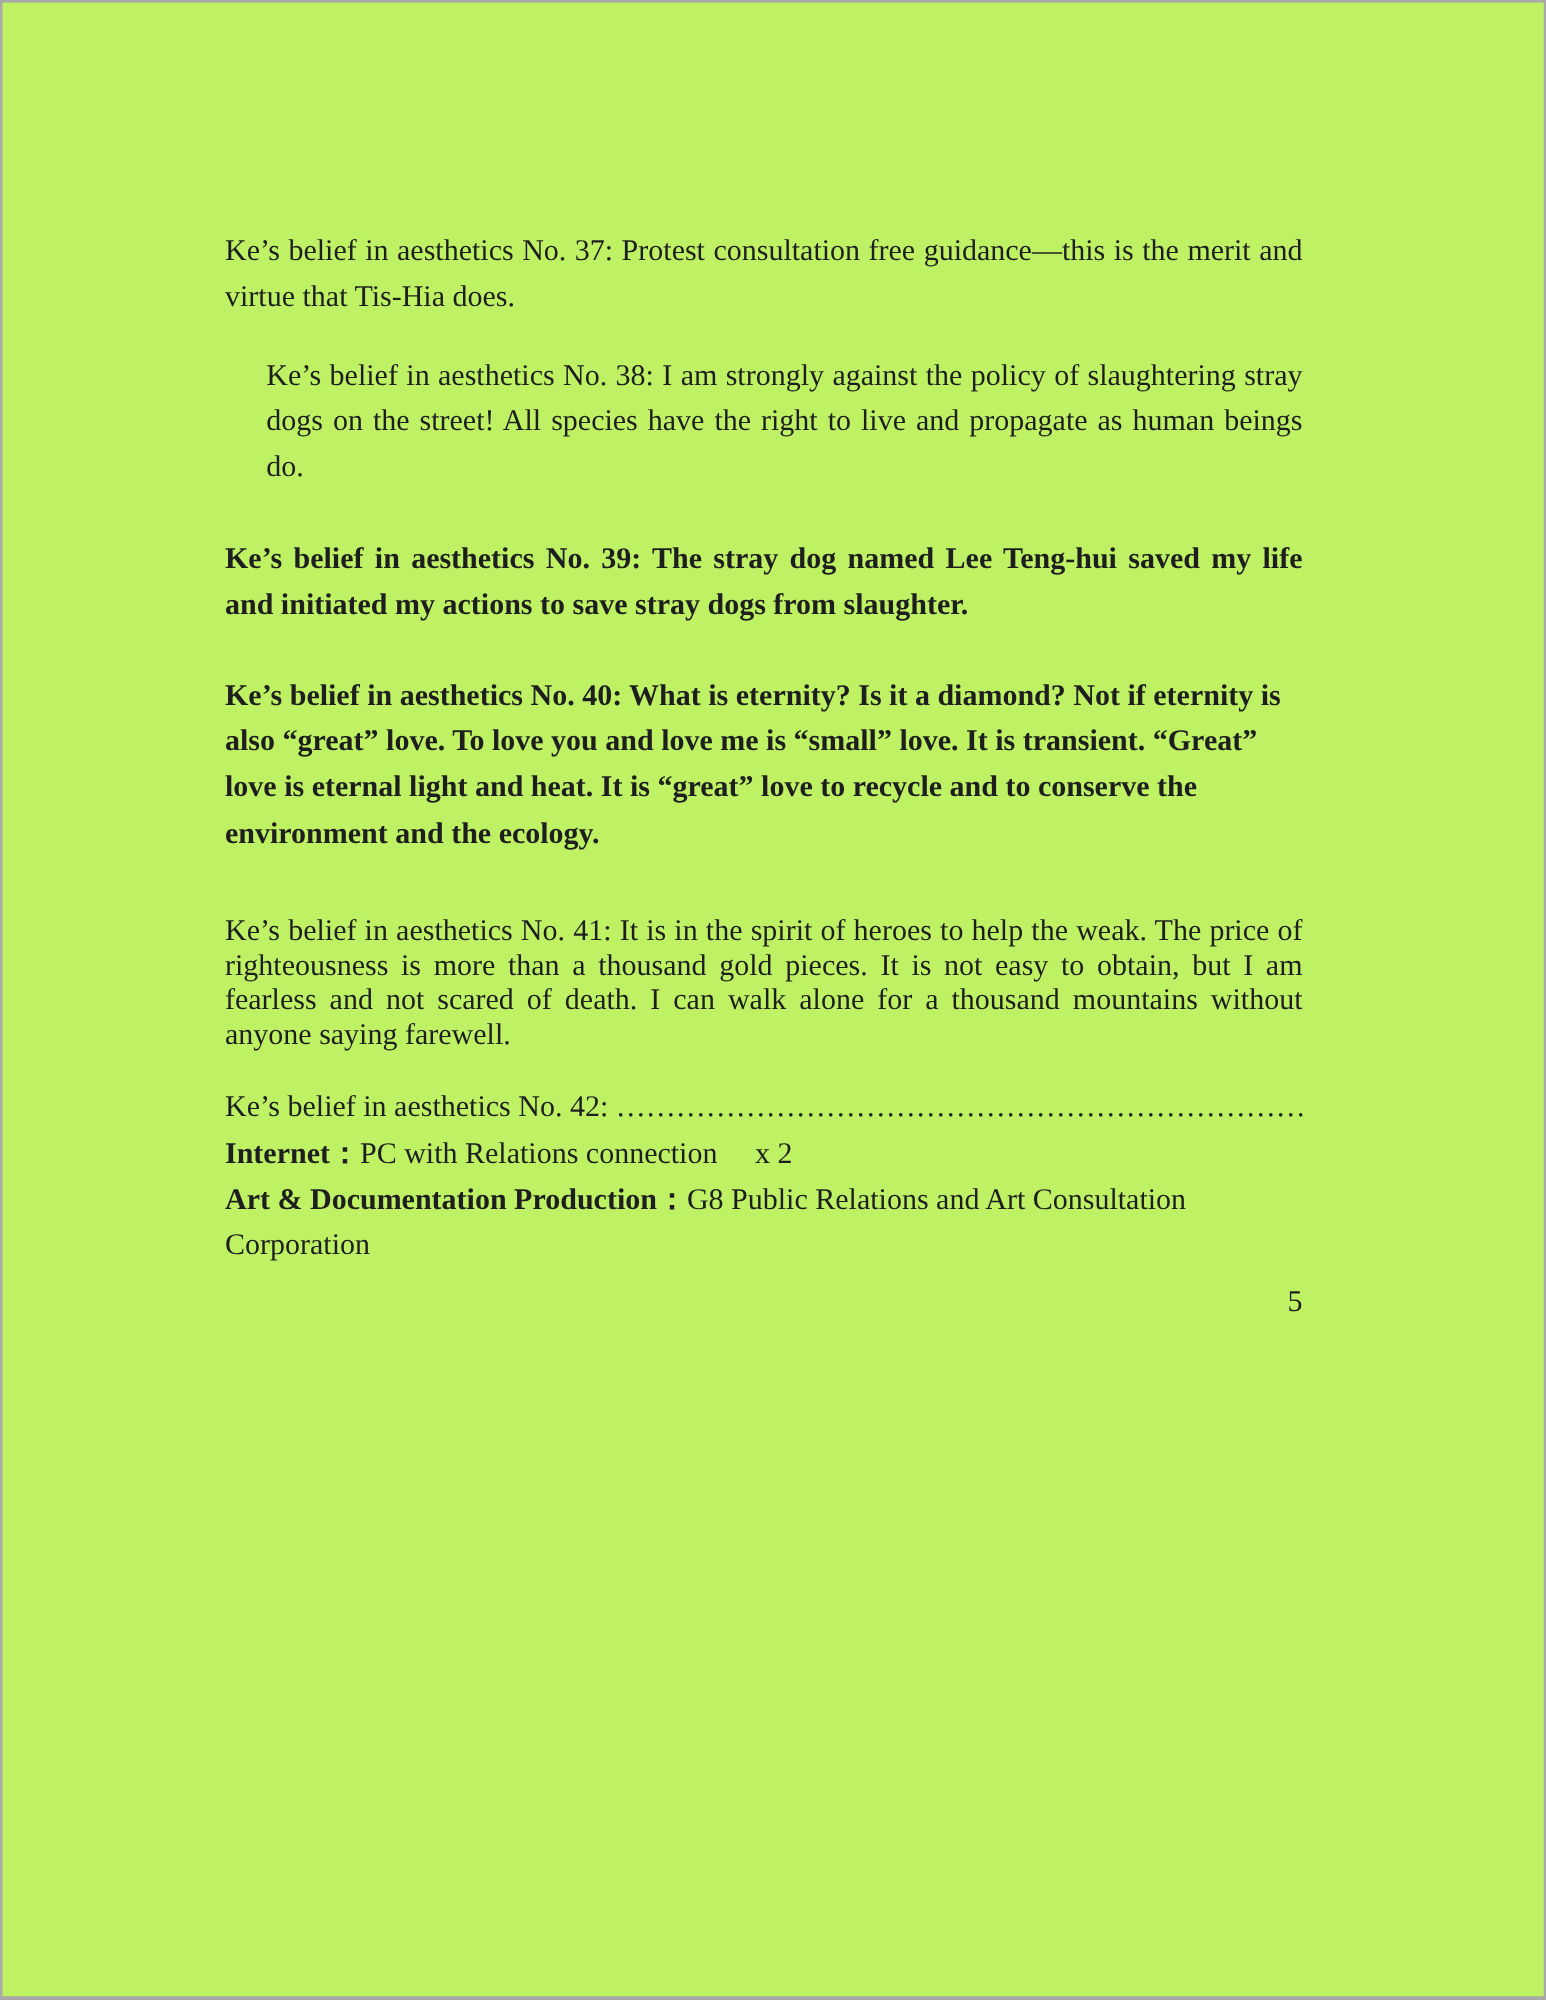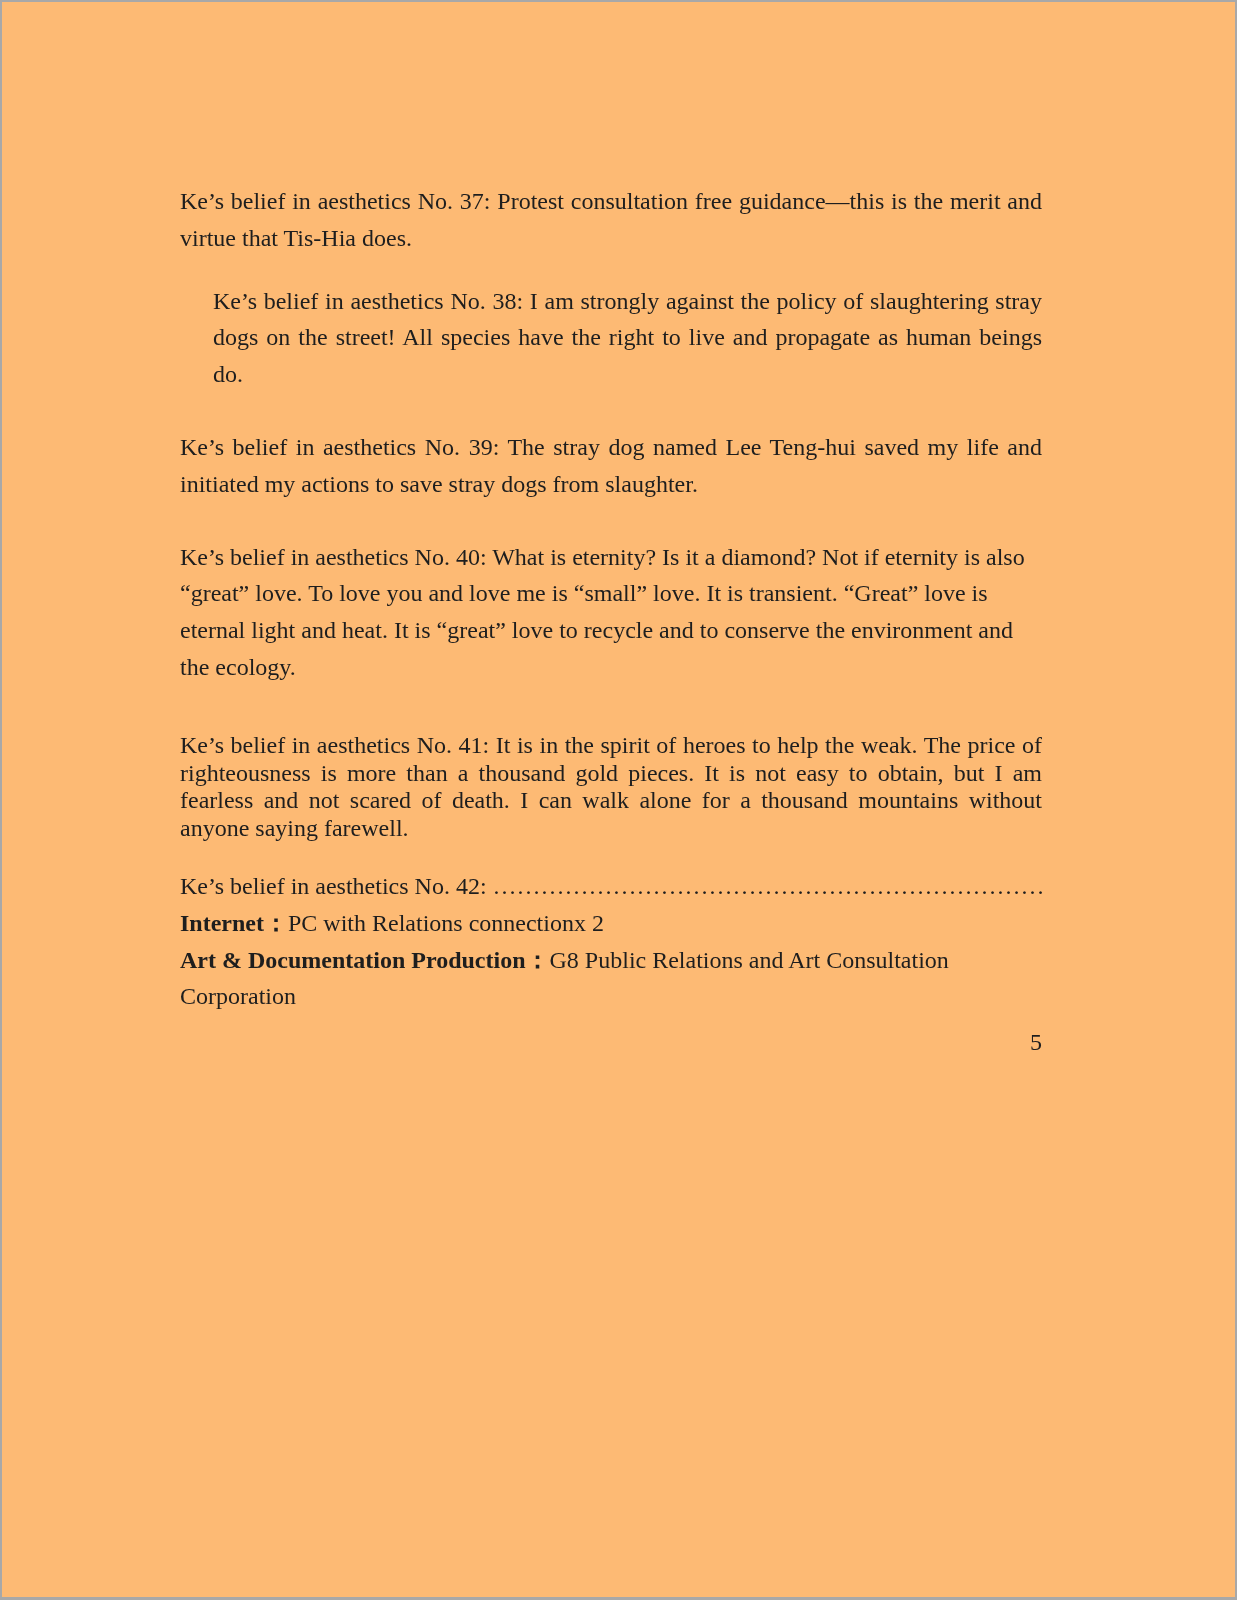--- a/index.html
+++ b/index.html
@@ -6,21 +6,21 @@
   html, body {
     margin: 0;
     padding: 0;
     background: #ffffff;
   }
   .page {
     position: relative;
     width: 1237px;
     height: 1600px;
     box-sizing: border-box;
-    background: #fdba74;
+    background: #bef264;
     border: 2px solid #a8a8a8;
     border-bottom-width: 3px;
     padding: 181px 193px 0 178px;
     font-family: "Liberation Serif", "DejaVu Serif", serif;
     font-size: 24px;
     color: #1e1e1e;
     overflow: hidden;
   }
   .para {
     margin: 0;
@@ -29,32 +29,32 @@
     text-justify: inter-word;
   }
   .para.left { text-align: left; }
   .para.single { line-height: 27.8px; }
   .para.dotted {
     white-space: nowrap;
     overflow: hidden;
     text-align: left;
   }
   .mt-26 { margin-top: 26px; margin-left: 33px; }
-  .mt-36 { margin-top: 36px; }
+  .mt-36 { margin-top: 36px; font-weight: bold; }
   .mt-33 { margin-top: 46px; }
   .mt-25 { margin-top: 25px; }
   .mt-18 { margin-top: 18px; }
   .mt-470 { margin-top: 470px; }
   .meta-line {
     margin: 0;
     line-height: 36.8px;
     text-align: left;
   }
   .bold { font-weight: bold; }
-  .qty { }
+  .qty { margin-left: 30px; }
   .footer {
     margin: 9px 0 0 0;
     line-height: 36.8px;
     text-align: right;
   }
 </style>
 </head>
 <body>
 
 <div class="page">

